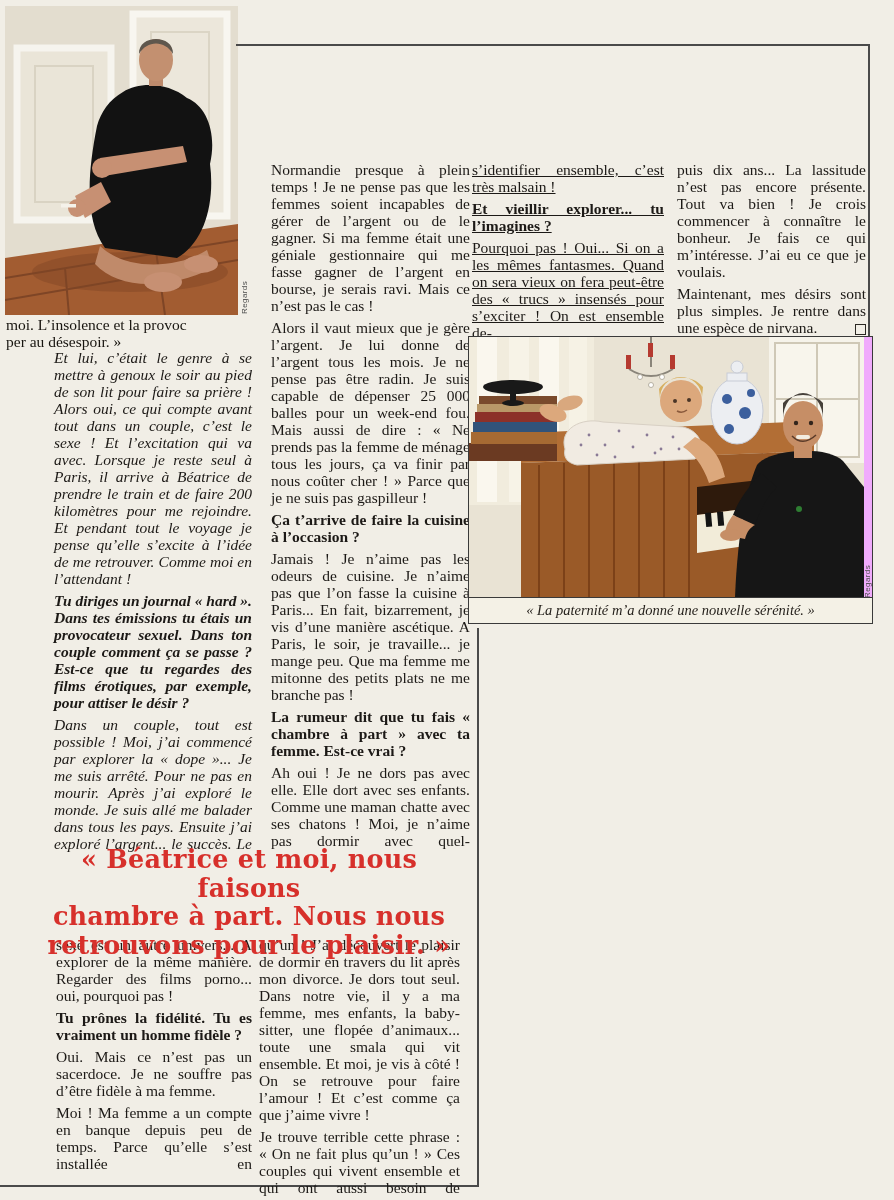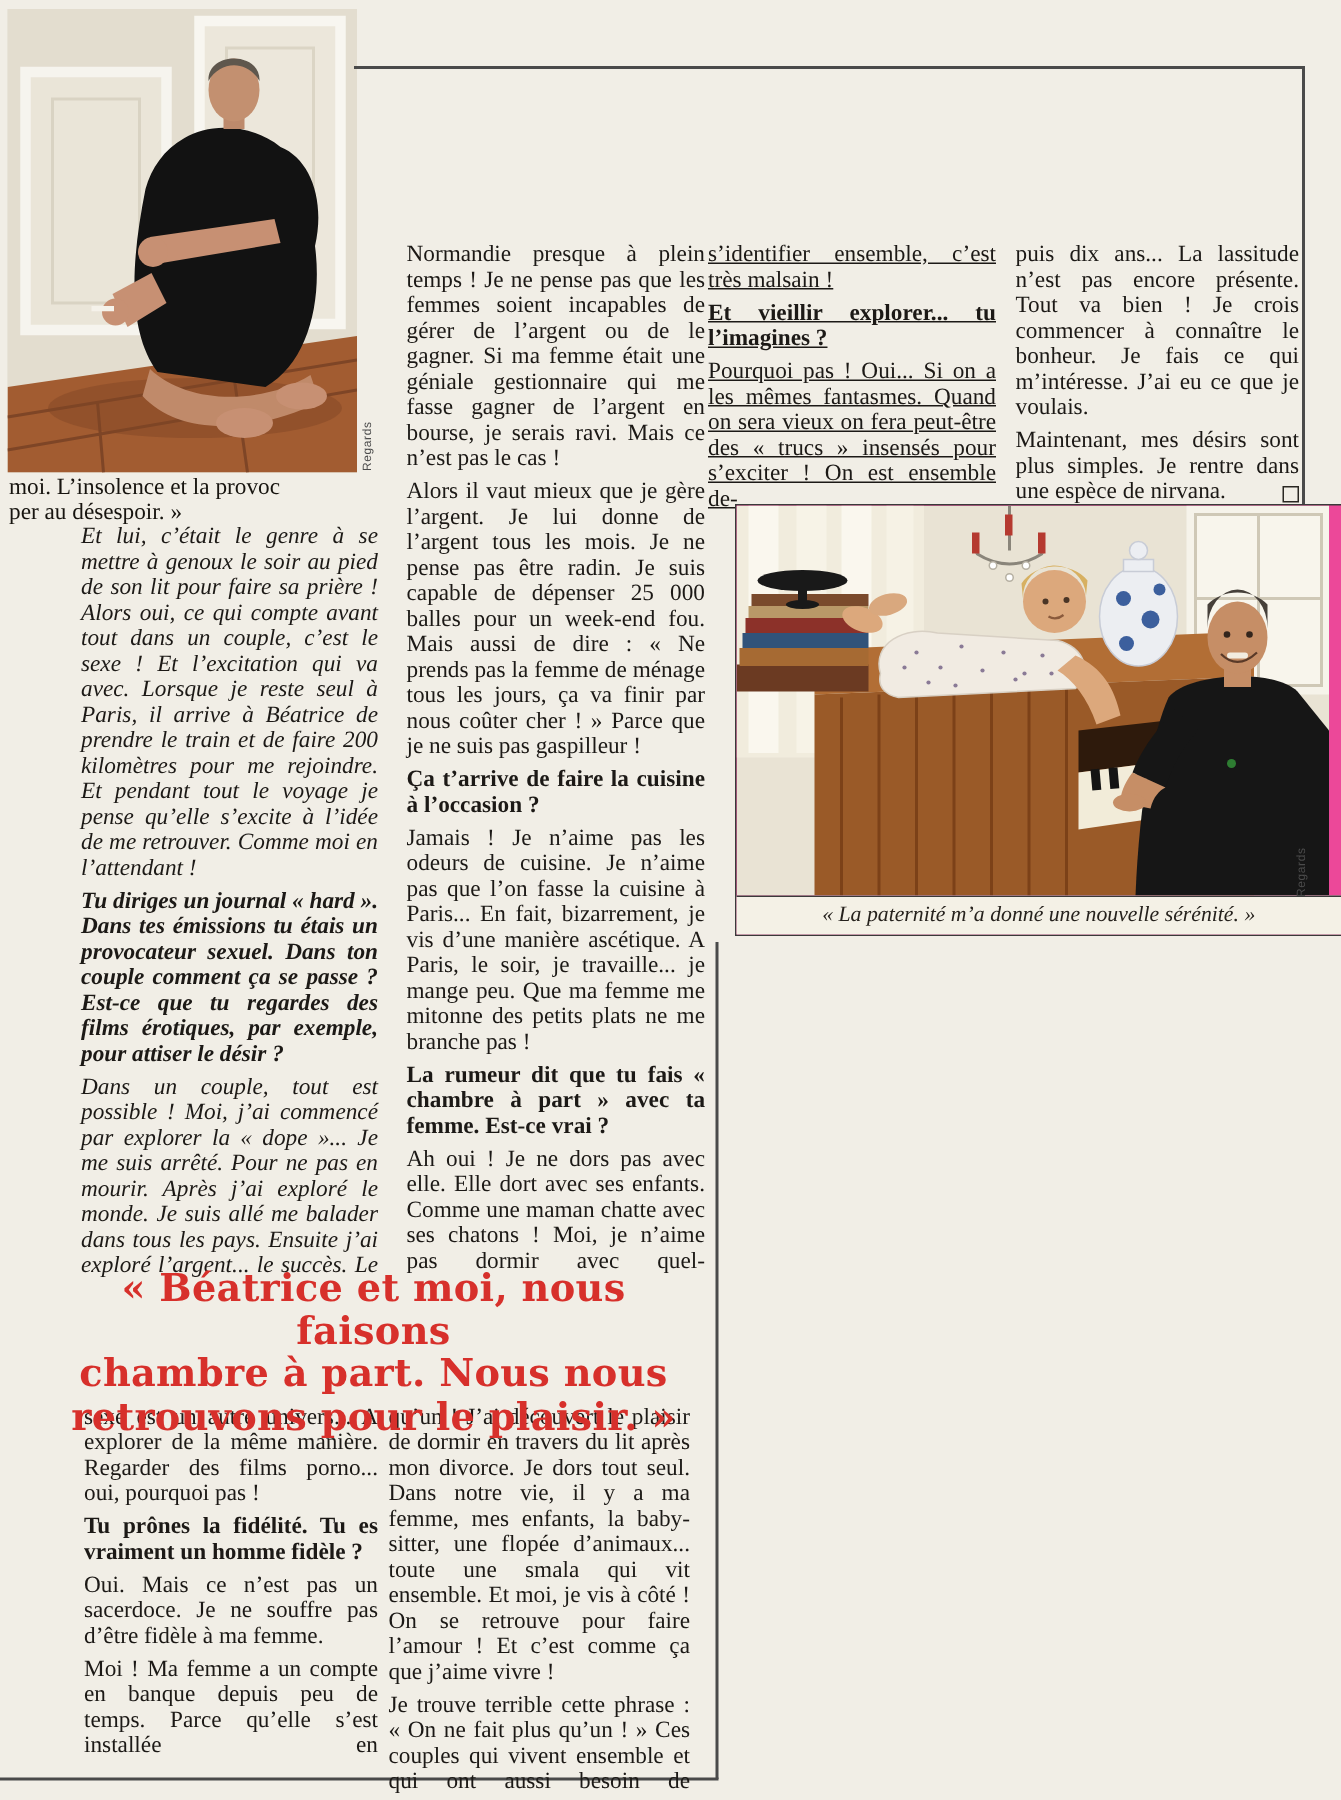--- a/index.html
+++ b/index.html
@@ -46,22 +46,22 @@
     float:right; width:9px; height:9px; margin-top:5px;
     border:1.5px solid #2a2722; background:transparent;
   }
   .pullquote {
     position:absolute; left:28px; top:845px; width:442px;
     text-align:center; font-family:"DejaVu Serif", serif;
     font-weight:bold; font-size:25.5px; line-height:28.5px;
     letter-spacing:.2px; color:#d7302b;
   }
   .photo-right-block {
-    position:absolute; left:490px; top:336px; width:405px; height:288px;
-    border:1px solid #3a3a3a; background:#ec4899; box-sizing:border-box;
+    position:absolute; left:468px; top:336px; width:405px; height:288px;
+    border:1px solid #3a3a3a; background:#f0abfc; box-sizing:border-box;
   }
   .photo-right-img { width:395px; height:260px; overflow:hidden; }
   .caption-right {
     height:25px; border-top:1px solid #3a3a3a;
     display:flex; align-items:center; justify-content:center;
     font-style:italic; font-size:14.5px; color:#26221d; background:#f4f1e6;
   }
 </style>
 </head>
 <body>

